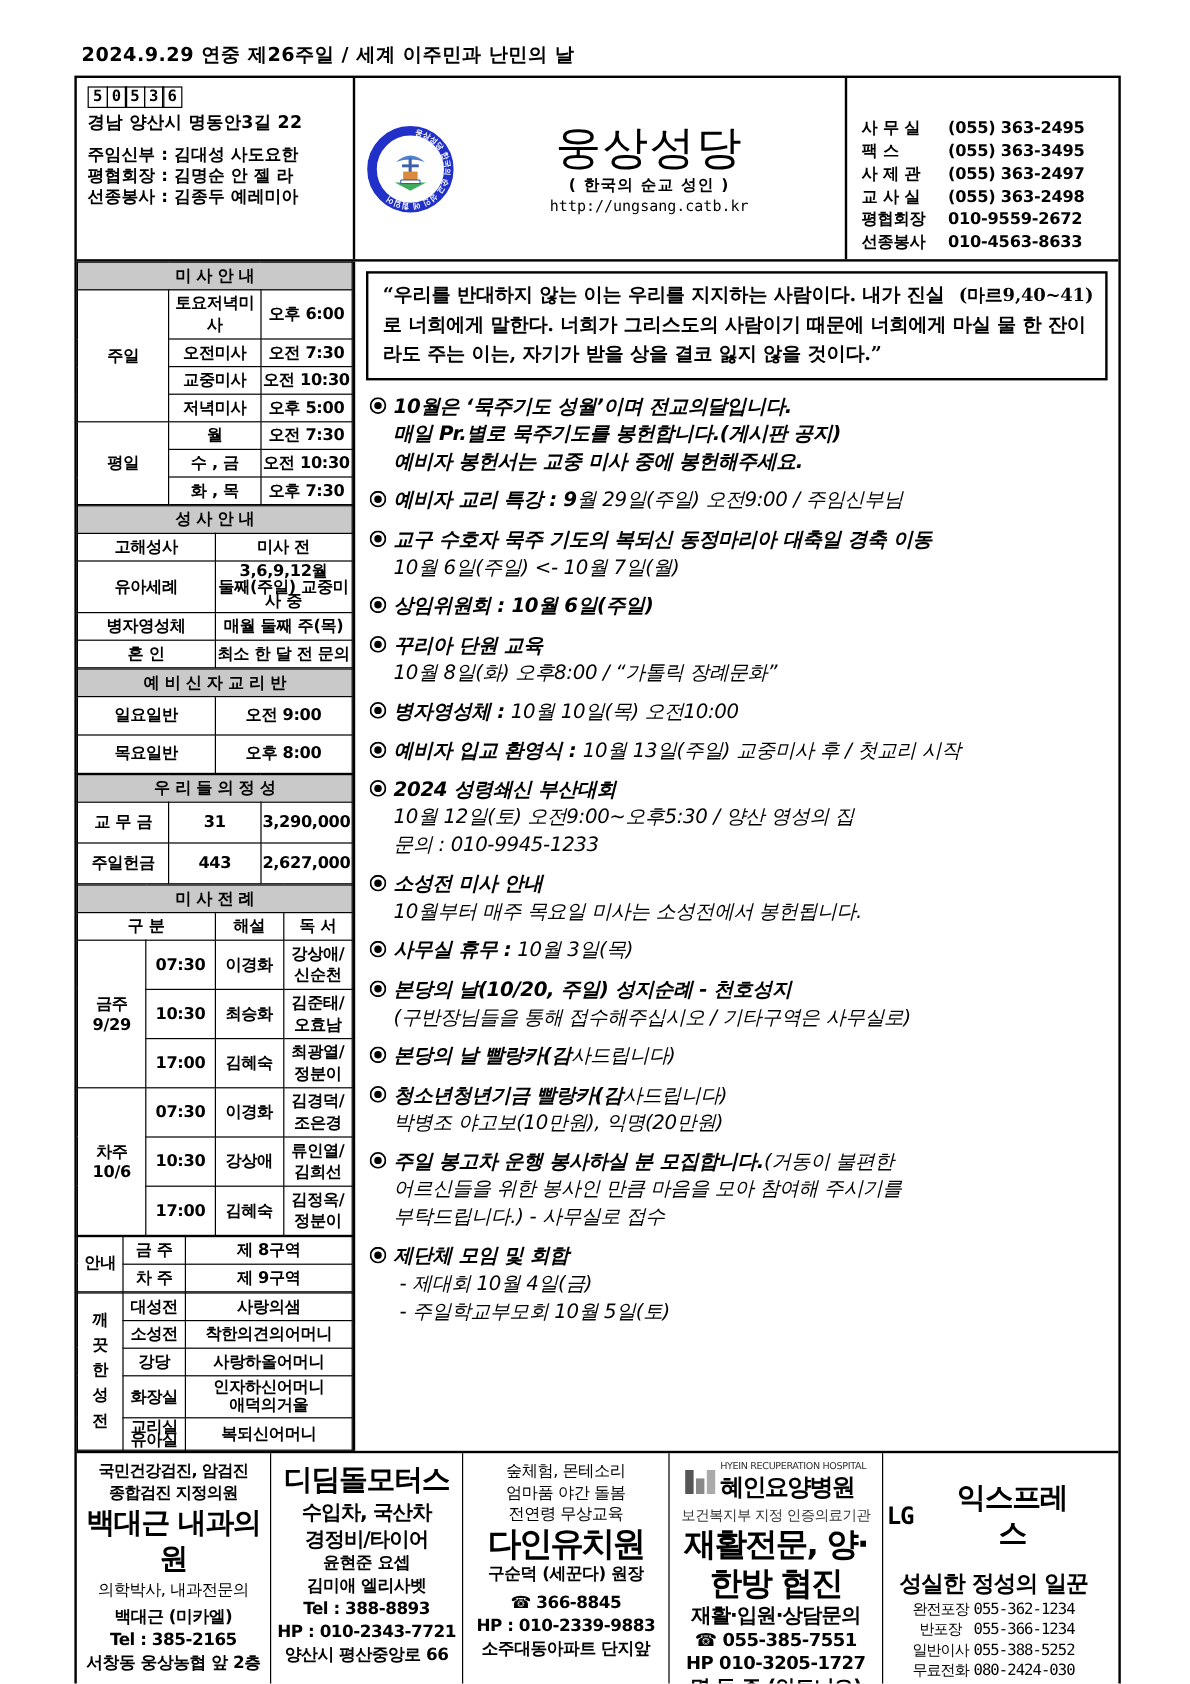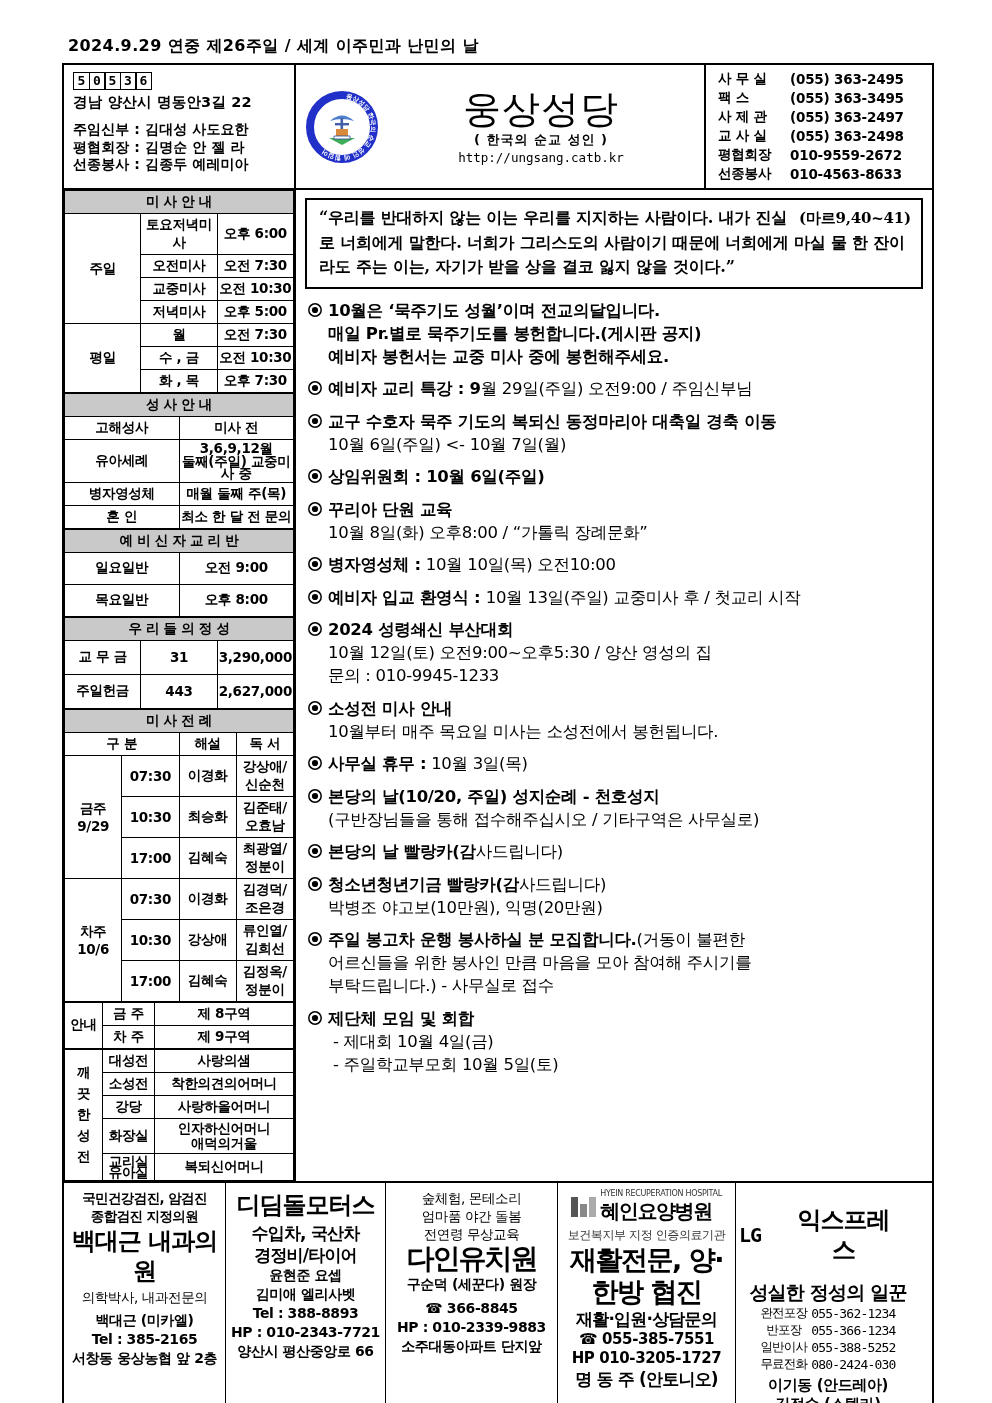--- a/index.html
+++ b/index.html
@@ -32,21 +32,21 @@
   .staff { font-size:14px; font-weight:bold; line-height:17.5px; letter-spacing:.1px; }
   .hdr-mid { flex:1; border-right:2px solid #000; display:flex; align-items:center; padding:4px 6px 4px 10px; }
   .logo { width:72px; height:72px; flex:0 0 72px; position:relative; margin-right:6px;}
   .logo-ring { position:absolute; inset:0; border-radius:50%; border:8px solid #2030c8; background:#fff; }
   .logo-txt { position:absolute; inset:0; }
   .logo-in { position:absolute; left:50%; top:50%; transform:translate(-50%,-50%); font-size:9px; }
   .titleblk { flex:1; text-align:center; }
   .ch-title { font-size:38px; font-weight:normal; letter-spacing:1px; line-height:40px; }
   .ch-sub { font-size:13px; font-weight:bold; letter-spacing:1px; margin-top:2px;}
   .ch-url { font-size:12.5px; font-family:"DejaVu Sans Mono", monospace; letter-spacing:0px; margin-top:1px;}
-  .hdr-right { width:226px; padding:4px 6px 5px 12px; }
+  .hdr-right { width:226px; padding:4px 6px 5px 12px;margin-top:28px; }
   .hdr-right table { border-collapse:collapse; width:100%; }
   .hdr-right td { font-size:13.5px; font-weight:bold; padding:0.5px 0; white-space:nowrap; letter-spacing:-0.2px;}
   .hdr-right td.lbl { width:72px; }
 
   
   .body { display:flex; align-items:stretch; }
   .col-left { width:232px; border-right:2px solid #000; }
   .col-right { flex:1; }
 
   
@@ -61,21 +61,21 @@
 
   
   .quotewrap { padding:8px 9px 4px 9px; }
   .quote { border:2px solid #000; padding:6px 10px 7px 12px;
      font-family:"DejaVu Serif","Liberation Serif",serif; font-size:16px; font-weight:bold;
      line-height:24.5px; letter-spacing:-0.2px; }
   .quote .ref { float:right; font-size:15px; }
 
   
   .notices { padding:6px 10px 0 12px; }
-  .notice { display:flex; margin-bottom:9.5px; }
+  .notice { display:flex; margin-bottom:9.5px;font-style:italic; }
   .bullet { flex:0 0 20px; padding-top:4px; }
   .bullet svg { display:block; }
   .ntext { flex:1; font-size:16.5px; line-height:23px; letter-spacing:-0.3px; }
   .ntext .ln { display:block; white-space:pre; }
   .ntext .b { font-weight:bold; }
   .ntext .n { font-weight:normal; }
 
   
   .ads { display:flex; border-top:2px solid #000; }
   .ad { border-right:1.8px solid #000; text-align:center; padding:6px 3px 7px 3px; overflow:hidden;}

